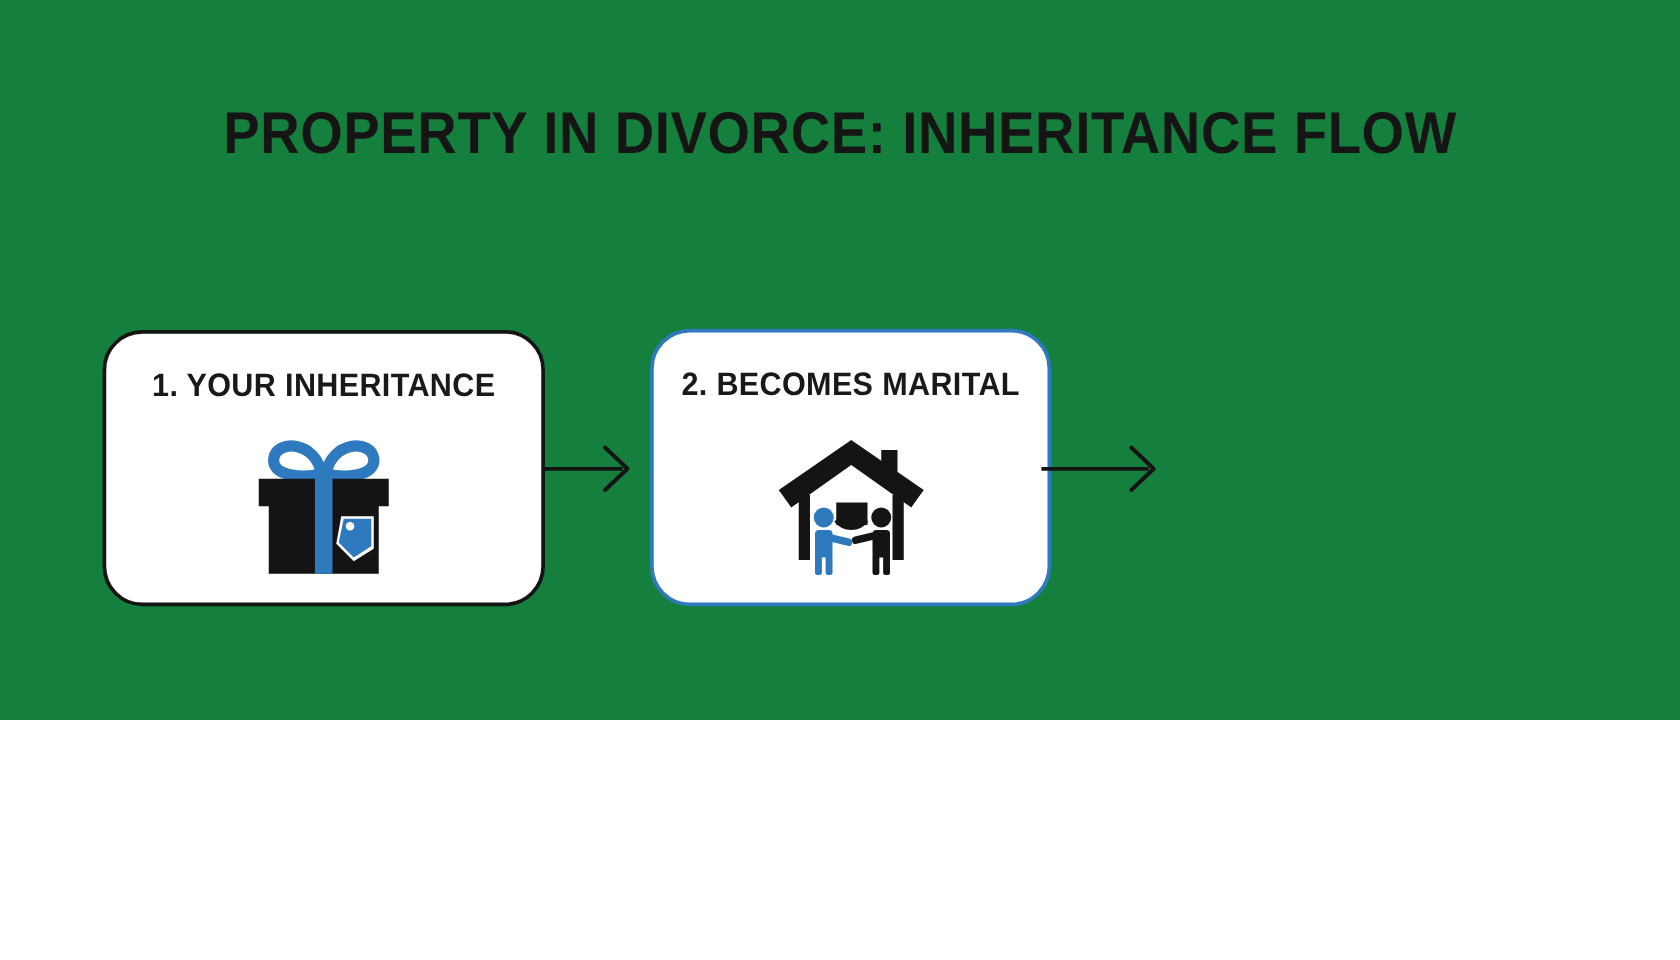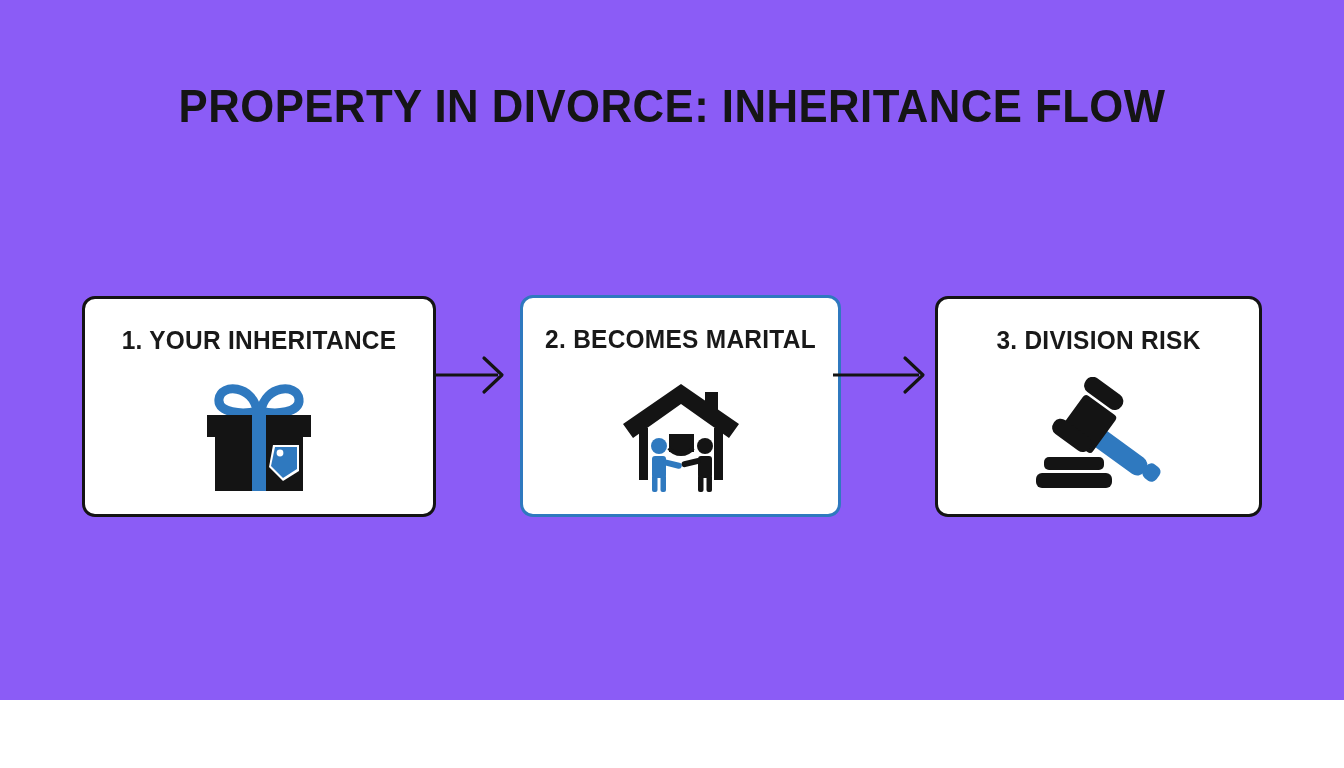--- a/index.html
+++ b/index.html
@@ -10,22 +10,22 @@
   body {
     width: 1344px;
     height: 768px;
     font-family: "Liberation Sans", sans-serif;
     overflow: hidden;
     position: relative;
   }
   #canvas {
     position: relative;
     width: 1344px;
-    height: 700px;
-    background: #8b5cf6;
+    height: 576px;
+    background: #15803d;
     text-decoration: underline;
   }
 
   
   #title {
     position: absolute;
     left: 0;
     top: 78px;
     width: 1344px;
     text-align: center;
@@ -38,23 +38,22 @@
     transform: scaleX(0.93);
     transform-origin: center center;
     white-space: nowrap;
   }
 
   
   .flow-box {
     position: absolute;
     background: #ffffff;
     border: 3px solid #141414;
-    border-radius: 13px;
+    border-radius: 32px;
     box-sizing: border-box;
-    margin-top: 32px;
   }
   .flow-box.accent {
     border-color: #2f79bf;
     border-width: 3px;
   }
   .box-label {
     position: absolute;
     top: 26px;
     left: 0;
     width: 100%;
@@ -161,35 +160,14 @@
         </g>
       </svg>
     </div>
   </div>
 
   <svg id="arrow2" class="arrow" viewBox="0 0 102 46">
     <line x1="0" y1="23" x2="86" y2="23" stroke="#141414" stroke-width="3"></line>
     <polyline points="72,6 90,23 72,40" fill="none" stroke="#141414" stroke-width="3.2" stroke-linecap="round" stroke-linejoin="round"></polyline>
   </svg>
 
-  <div id="box3" class="flow-box">
-    <div class="box-label">3. DIVISION RISK</div>
-    <div class="box-icon">
-      <svg width="150" height="112" viewBox="0 0 150 112">
-
-        <rect x="72" y="46" width="68" height="20" rx="9" fill="#2f79bf" transform="rotate(36 72 46)"></rect>
-
-        <rect x="126" y="84" width="16" height="17" rx="6" fill="#2f79bf" transform="rotate(36 126 84)"></rect>
-
-        <rect x="44" y="24" width="40" height="46" rx="4" fill="#141414" transform="rotate(36 64 47)"></rect>
-
-        <rect x="58" y="8" width="44" height="17" rx="8" fill="#141414" transform="rotate(36 80 16)"></rect>
-
-        <rect x="26" y="50" width="44" height="17" rx="8" fill="#141414" transform="rotate(36 48 58)"></rect>
-
-        <rect x="20" y="80" width="60" height="13" rx="5" fill="#141414"></rect>
-
-        <rect x="12" y="96" width="76" height="15" rx="6" fill="#141414"></rect>
-      </svg>
-    </div>
-  </div>
 
 </div>
 
 </body></html>

